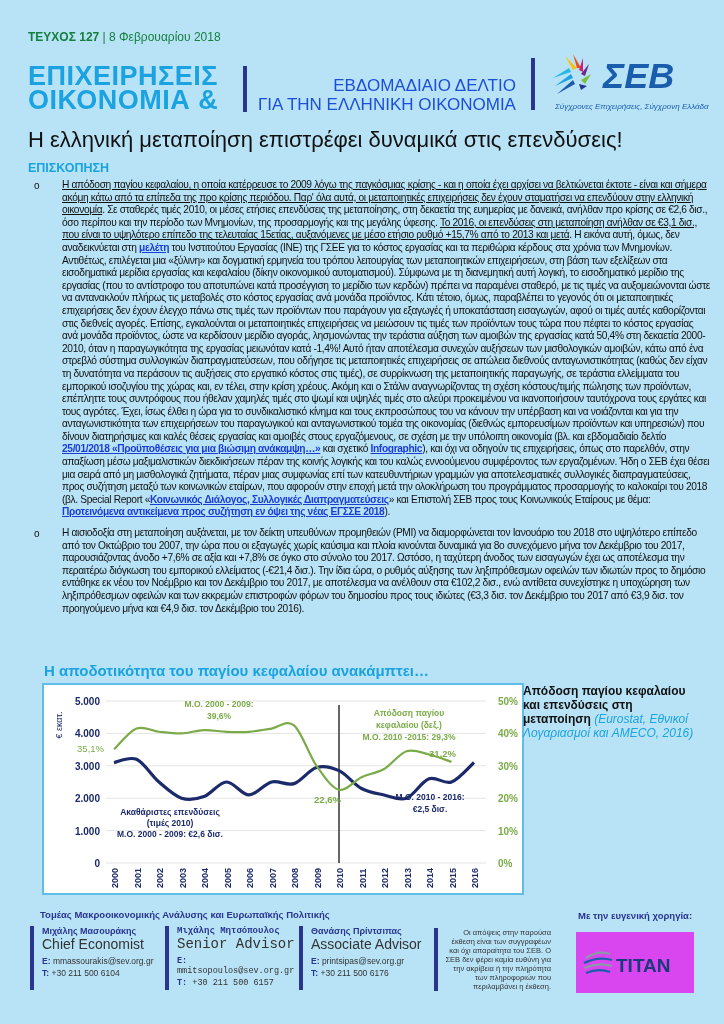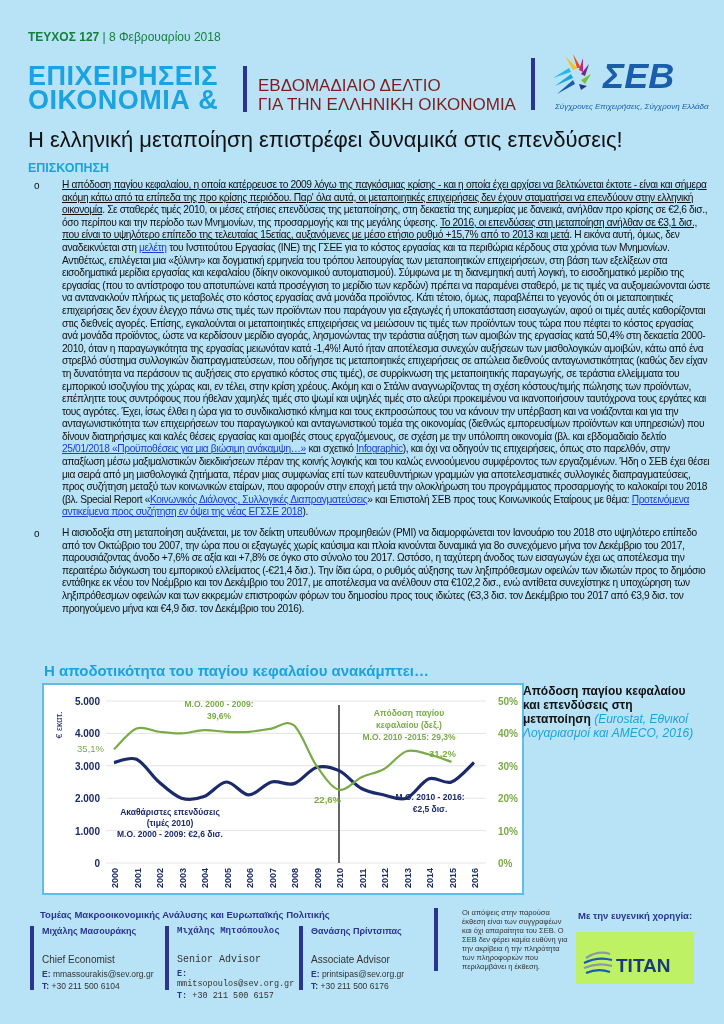--- a/index.html
+++ b/index.html
@@ -2,46 +2,46 @@
 <html><head>
 <meta charset="utf-8">
 <style>
   html,body{margin:0;padding:0;}
   body{width:724px;height:1024px;background:#b8e3f7;font-family:"Liberation Sans",sans-serif;color:#111;position:relative;overflow:hidden;}
   .abs{position:absolute;}
   .issue{left:28px;top:30px;font-size:12px;color:#15803d;}
   .issue b{font-weight:bold;}
   .brand{left:28px;top:64px;font-size:27px;line-height:24px;font-weight:bold;color:#1aa3e0;letter-spacing:0.5px;}
   .vbar{width:4px;background:#2a3590;}
-  .subtitle{left:258px;top:76px;font-size:17px;line-height:19px;color:#7f1d1d;}
+  .subtitle{left:258px;top:76px;font-size:17px;line-height:19px;color:#1d4ed8;text-align:right;}
   .sev-logo{left:545px;top:48px;width:170px;height:62px;}
   .sev-tag{left:555px;top:102px;font-size:8px;font-style:italic;color:#1a5dad;}
   .headline{left:28px;top:127px;font-size:22px;color:#111;}
   .section{left:28px;top:161px;font-size:12.5px;font-weight:bold;color:#1aa3e0;}
   .bullets{left:30px;top:179px;width:680px;font-family:"Liberation Sans Narrow","Liberation Sans",sans-serif;}
   .bullet{display:flex;margin-bottom:8px;}
   .bullet .dot{width:28px;flex:none;font-size:10px;padding-left:4px;padding-top:1px;}
   .bullet .txt{font-size:10.2px;line-height:12.6px;letter-spacing:-0.35px;text-align:left;}
   u{text-decoration:underline;}
-  a{color:#1a3dd6;text-decoration:underline;}
+  a{color:#1a3dd6;text-decoration:underline;font-weight:bold;}
   .chart-title{left:44px;top:662px;font-size:15px;font-weight:bold;color:#1aa3e0;}
   .chart-box{left:42px;top:683px;width:482px;height:212px;background:#fff;border:2px solid #60bde8;box-sizing:border-box;}
   .caption{left:523px;top:684px;width:180px;font-size:12px;line-height:14px;font-weight:bold;color:#111;}
   .caption i{font-weight:normal;color:#1aa3e0;}
   .footer-title{left:40px;top:909px;font-size:9.5px;font-weight:bold;color:#2a3590;}
   .sponsor-title{left:578px;top:910px;font-size:9.5px;font-weight:bold;color:#2a3590;text-align:right;}
   .person{top:926px;padding-left:8px;border-left:4px solid #2a3590;height:64px;box-sizing:border-box;}
   .person .nm{font-size:9px;font-weight:bold;color:#2a3590;}
-  .person .rl{font-size:10px;color:#333;margin-top:18px;}
+  .person .rl{font-size:14px;color:#333;margin-top:0;}
   .person .ln{font-size:8.5px;color:#333;margin-top:4px;}
   .person .ln b{color:#2a3590;}
   .person .ln2{font-size:8.5px;color:#333;margin-top:2px;}
   .person .ln2 b{color:#2a3590;}
-  .disclaimer{left:434px;top:908px;width:110px;padding-left:24px;border-left:4px solid #2a3590;font-size:7.5px;line-height:9px;color:#333;}
-  .titan{left:576px;top:932px;width:118px;height:52px;background:#bef264;}
+  .disclaimer{left:434px;top:928px;width:110px;padding-left:3px;border-left:4px solid #2a3590;font-size:7.5px;line-height:9px;color:#333;text-align:right;}
+  .titan{left:576px;top:932px;width:118px;height:61px;background:#d946ef;}
 </style>
 </head>
 <body>
 
 <div class="abs issue"><b>ΤΕΥΧΟΣ 127</b> | <span>8 Φεβρουαρίου 2018</span></div>
 
 <div class="abs brand">
   <div>ΕΠΙΧΕΙΡΗΣΕΙΣ</div>
   <div>ΟΙΚΟΝΟΜΙΑ &amp;</div>
 </div>

